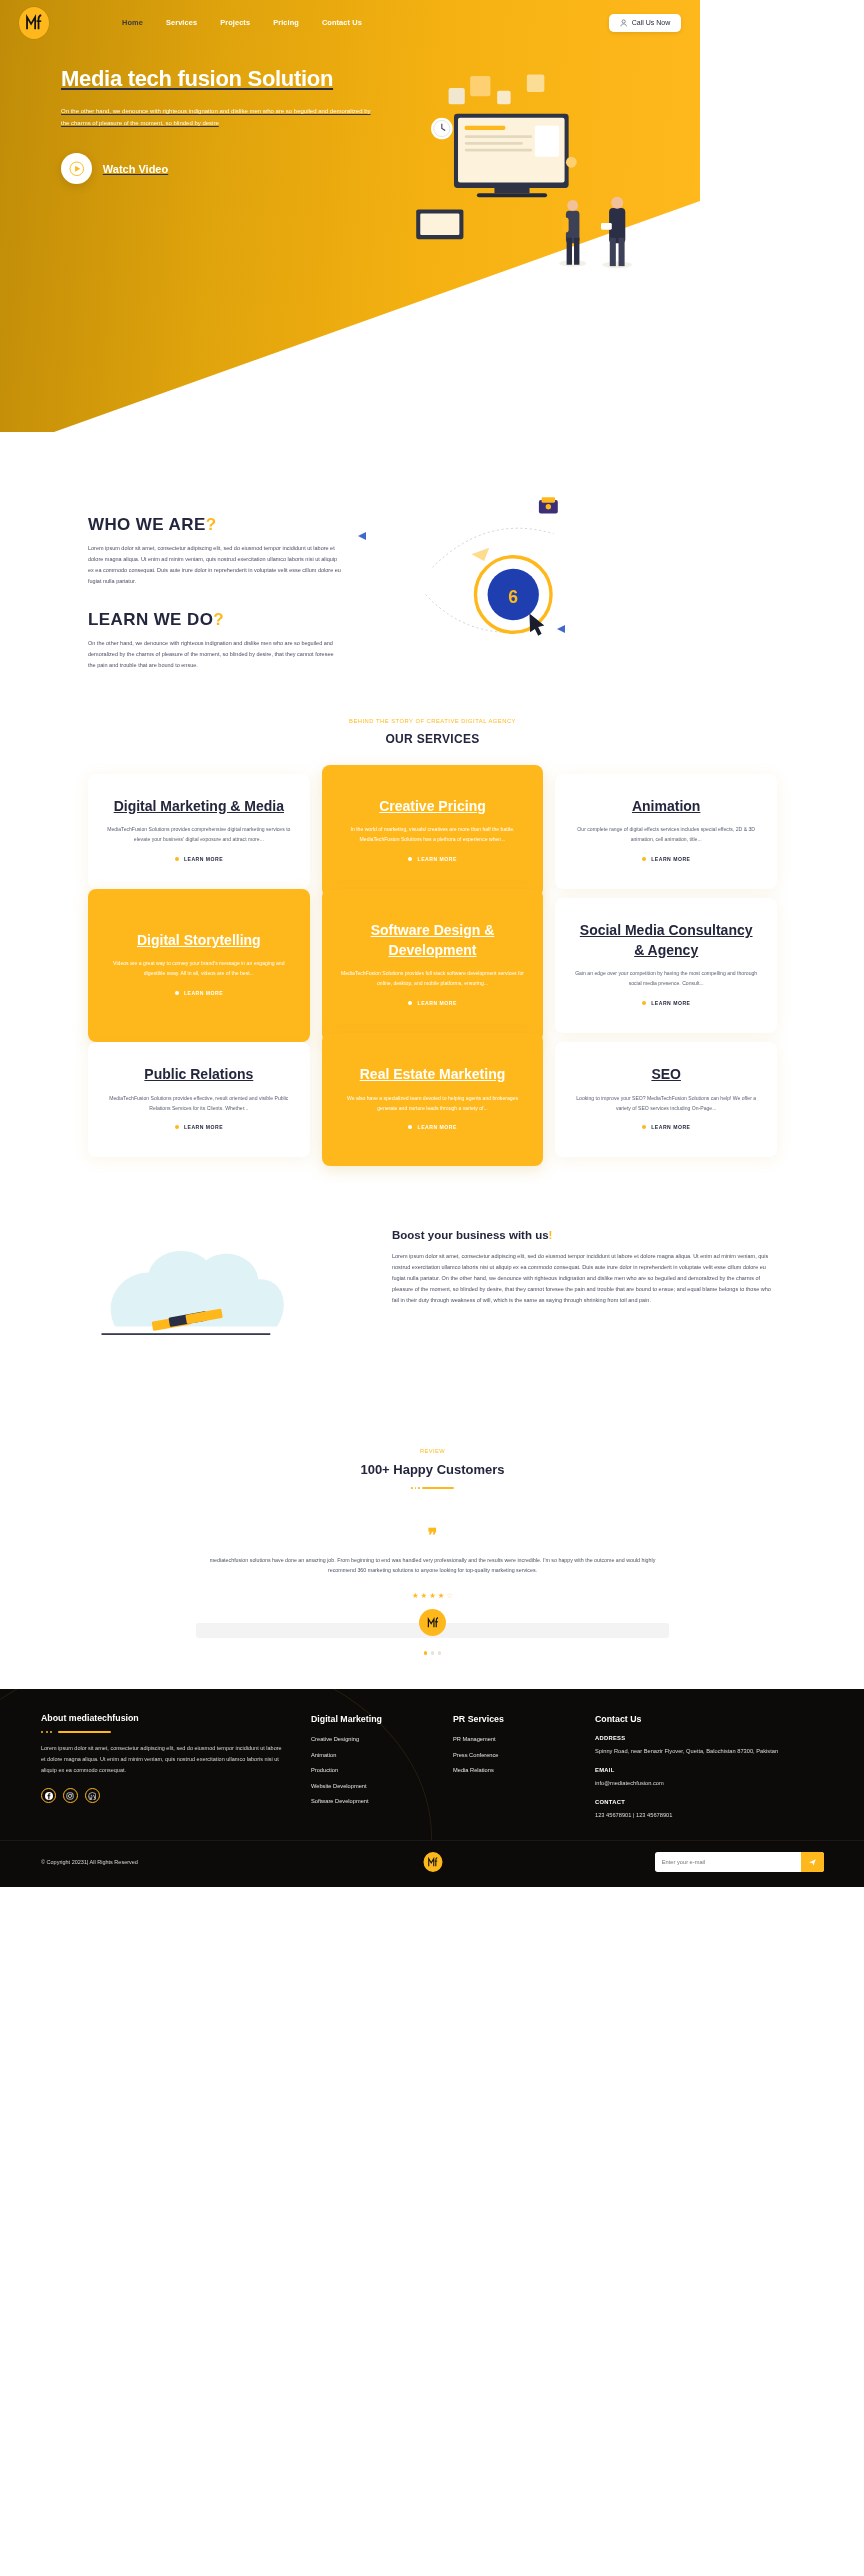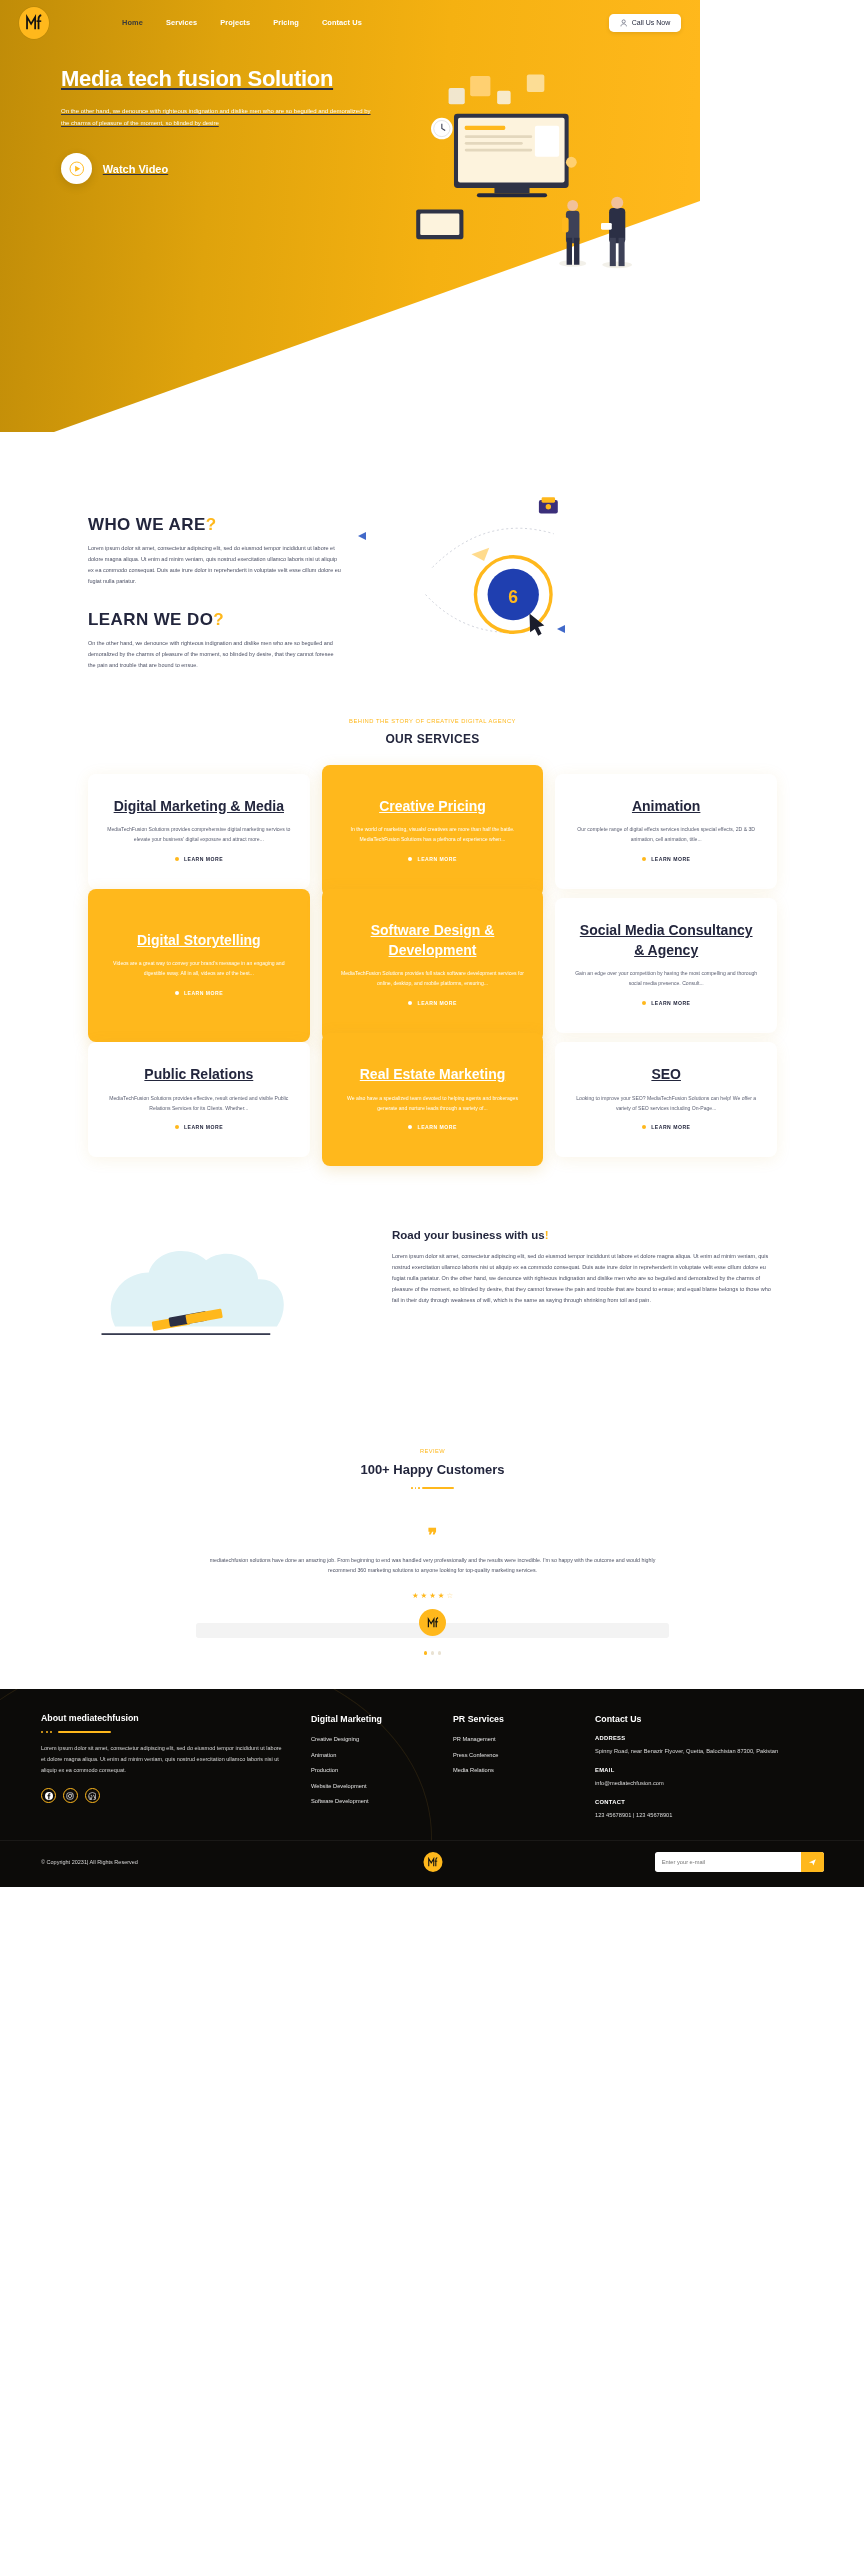--- a/index.html
+++ b/index.html
@@ -340,21 +340,21 @@
     <div class="boost-art">
       <svg width="270" height="149" viewBox="0 0 400 220">
         <path d="M40 150 C20 110 50 70 90 70 C100 36 150 28 175 52 C205 30 250 48 252 80 C290 78 300 120 280 150 Z" fill="#dff2f6"></path>
         <rect x="95" y="138" width="56" height="14" rx="2" fill="#ffb81c" transform="rotate(-10 123 145)"></rect>
         <rect x="120" y="132" width="56" height="14" rx="2" fill="#2b2f45" transform="rotate(-10 148 139)"></rect>
         <rect x="145" y="128" width="54" height="14" rx="2" fill="#ffb81c" transform="rotate(-10 172 135)"></rect>
         <rect x="20" y="160" width="250" height="2.5" fill="#2b2f45"></rect>
       </svg>
     </div>
     <div class="boost-right">
-      <h2><span>Road your business with us</span><span class="bang">!</span></h2>
+      <h2><span>Boost your business with us</span><span class="bang">!</span></h2>
       <p>Lorem ipsum dolor sit amet, consectetur adipiscing elit, sed do eiusmod tempor incididunt ut labore et dolore magna aliqua. Ut enim ad minim veniam, quis nostrud exercitation ullamco laboris nisi ut aliquip ex ea commodo consequat. Duis aute irure dolor in reprehenderit in voluptate velit esse cillum dolore eu fugiat nulla pariatur. On the other hand, we denounce with righteous indignation and dislike men who are so beguiled and demoralized by the charms of pleasure of the moment, so blinded by desire, that they cannot foresee the pain and trouble that are bound to ensue; and equal blame belongs to those who fail in their duty through weakness of will, which is the same as saying through shrinking from toil and pain.</p>
     </div>
   </section>
 
   <section class="review">
     <div class="rv-kicker">REVIEW</div>
     <div class="rv-title">100+ Happy Customers</div>
     <div class="rv-underline">
       <span class="ul-dots">
           <i class="ul-dot"></i>

